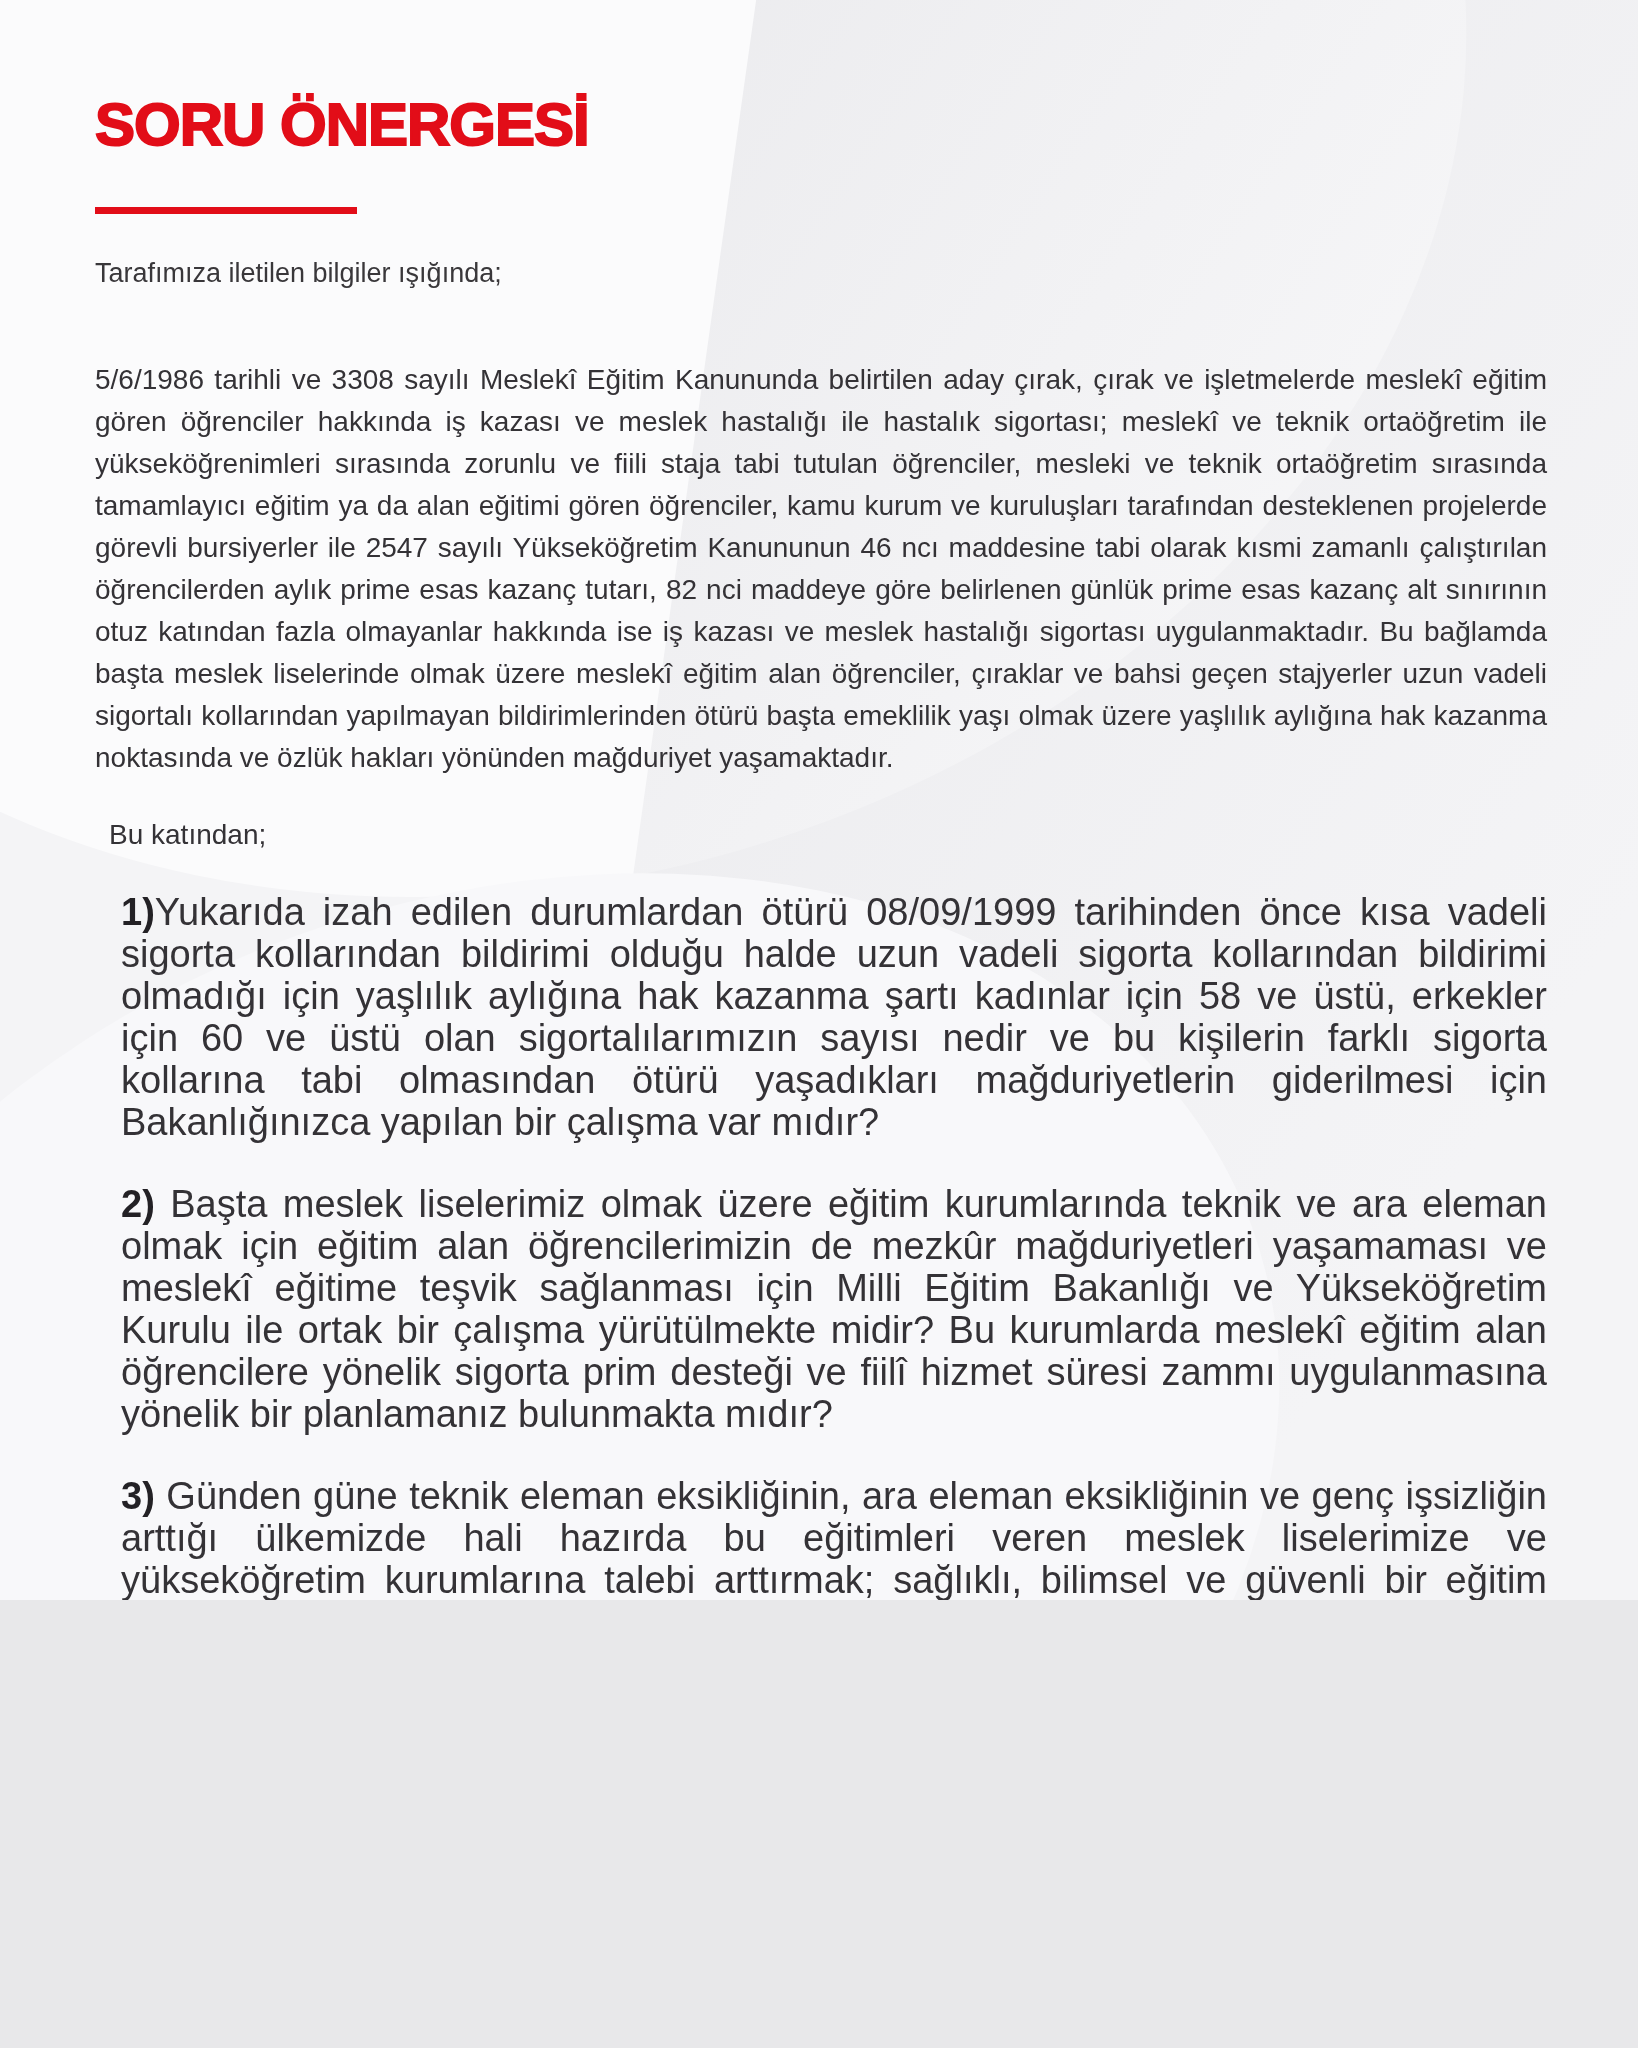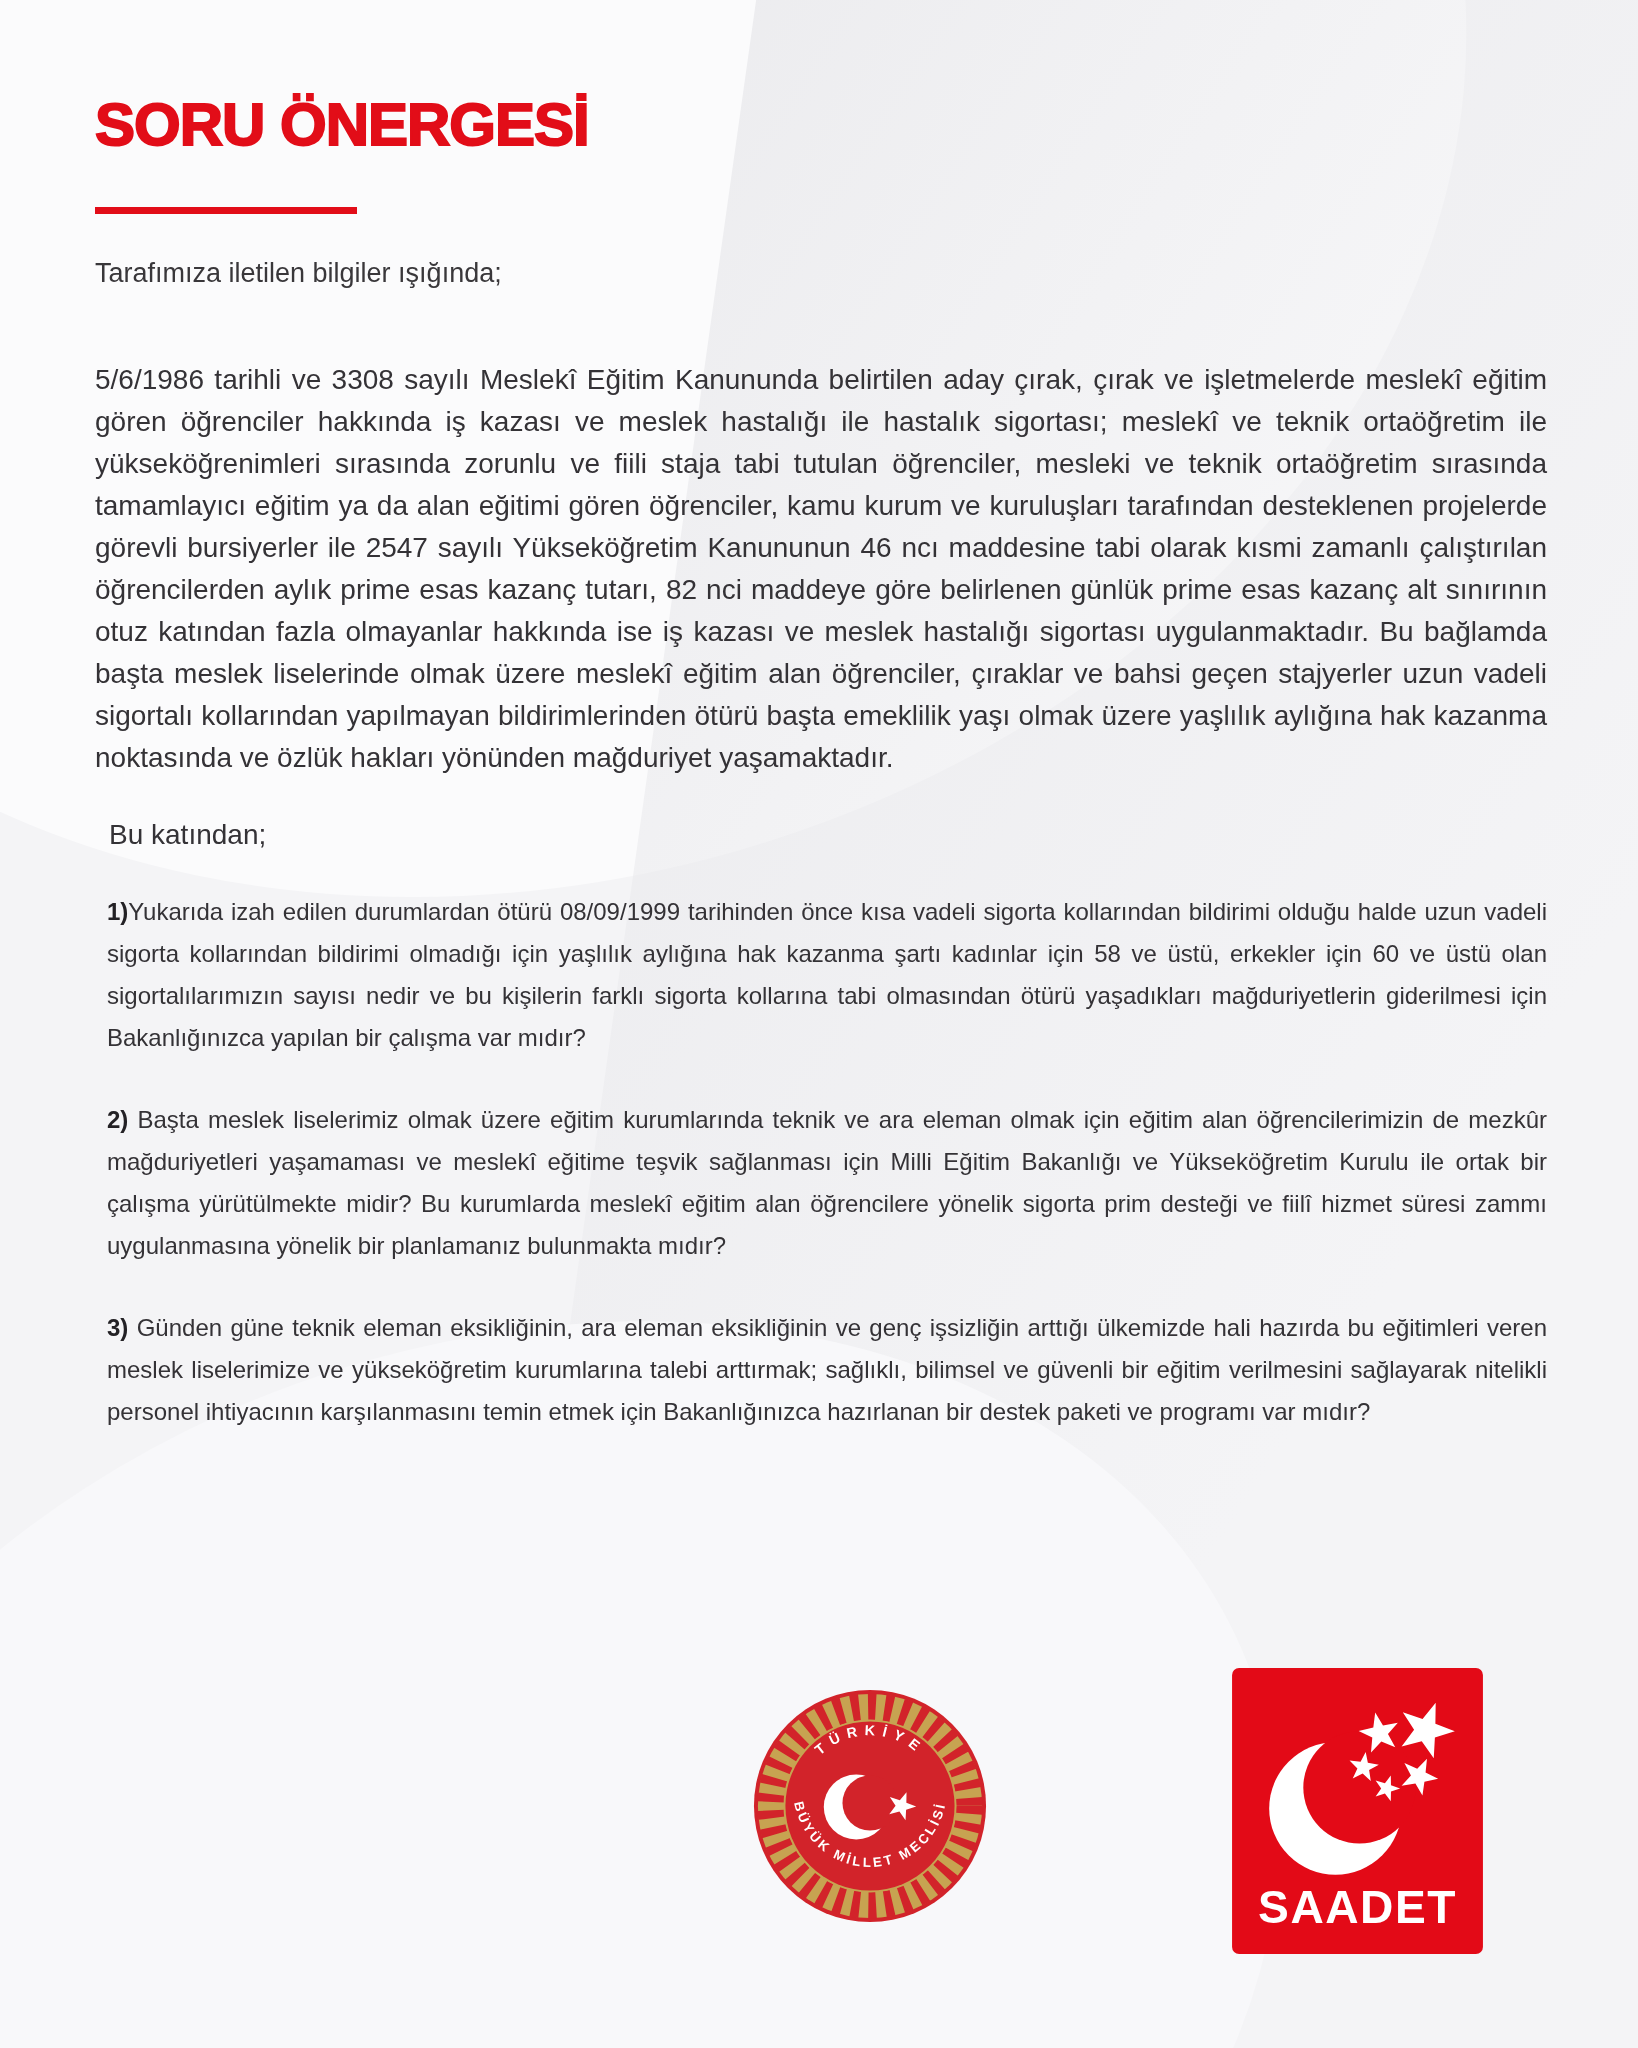--- a/index.html
+++ b/index.html
@@ -1,18 +1,18 @@
 <!DOCTYPE html>
 <html lang="tr"><head>
 <meta charset="utf-8">
 <style>
   html,body{margin:0;padding:0;background:#e8e8ea;}
   .page{
     position:relative;
-    width:1638px;height:2048px;
+    width:1638px;height:1600px;
     background:#f4f4f6;
     overflow:hidden;
     font-family:"Liberation Sans",sans-serif;
     color:#29272a;
   }
   
   .swoosh-a{
     position:absolute;top:-620px;left:-420px;width:1900px;height:1500px;
     background:#fbfbfc;border-radius:50%;
     transform:rotate(-16deg);
@@ -54,22 +54,22 @@
     margin-top:70px;
     font-size:28px;line-height:42px;
     text-align:justify;
     color:#343236;
   }
   .framework{
     margin-top:40px;margin-left:14px;
     font-size:28px;color:#343236;
   }
   .question{
-    margin-top:40px;margin-left:12px;
-    font-size:24px;line-height:42px;
+    margin-top:40px;margin-left:26px;
+    font-size:38px;line-height:42px;
     text-align:justify;color:#343236;
   }
   .qnum{font-weight:bold;color:#232125;}
   .signature{position:absolute;left:95px;top:1778px;}
   .sig-name{
     font-size:44px;font-weight:bold;letter-spacing:-0.5px;color:#232125;
     -webkit-text-stroke:0.8px #232125;
   }
   .sig-title{margin-top:14px;font-size:30px;color:#717275;}
   .tbmm-logo{position:absolute;left:752px;top:1688px;width:236px;height:236px;}

